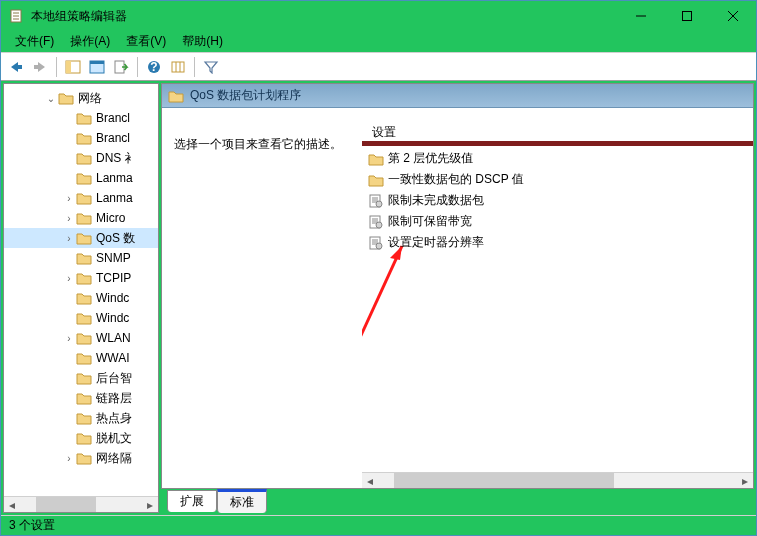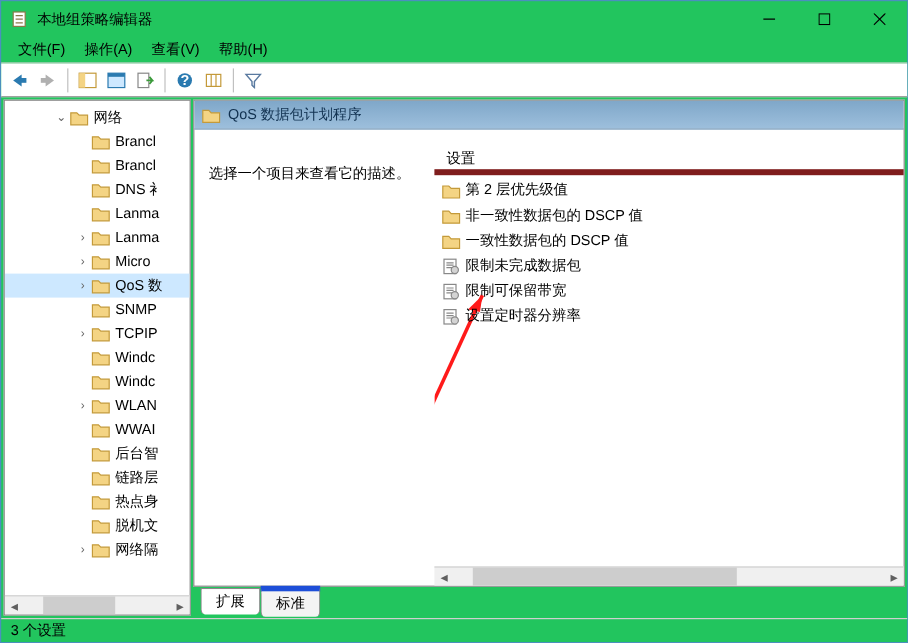--- a/index.html
+++ b/index.html
@@ -41,21 +41,21 @@
   .list-header { display: flex; align-items: center; height: 22px; border-bottom: 5px solid #7f1d1d; padding-left: 6px; position: relative; }
   .list-header .colhdr { padding: 2px 4px; }
   .list-rows { flex: 1; overflow: hidden; padding: 2px 0; position: relative; text-align: right; }
   .lrow { display: flex; align-items: center; height: 21px; padding-left: 6px; white-space: nowrap; position: relative; z-index: 2;}
   .lrow .iicon { width: 16px; height: 16px; margin-right: 4px; display:flex; align-items:center; justify-content:center;}
   .list-scroll-h { height: 16px; background: #f0f0f0; border-top: 1px solid #d0d0d0; display:flex; }
   .list-scroll-h .thumb { width: 220px; height:100%; background:#cdcdcd; margin-left:16px;}
   .list-scroll-h .arr { width:16px; height:100%; display:flex; align-items:center; justify-content:center; color:#606060;}
   .tabs { height: 22px; display: flex; align-items: center; padding-left: 6px; margin-top: 2px;}
   .tab { border: 1px solid #888; border-top: 1px solid #888; border-bottom: none; border-radius: 0 0 4px 4px; padding: 2px 12px; background: #fff; margin-right: 0; font-size: 12px; position: relative; top:-1px;}
-  .tab.inactive { background: #f4f4f4; border-top: 5px solid #1d4ed8;}
+  .tab.inactive { background: #f4f4f4; border-top: 3px solid #1d4ed8;}
   .statusbar { height: 20px; border-top: 1px solid #d0d0d0; display: flex; align-items: center; padding: 0 8px; }
   svg { display: block; }
   .red-arrow { position: absolute; pointer-events: none; z-index: 1;}
 </style>
 </head>
 <body>
 
 <div class="window">
 
   <div class="titlebar">
@@ -354,28 +354,20 @@
                 <line x1="40" y1="100" x2="-70" y2="340" stroke="#ff1a1a" stroke-width="3"></line>
                 <polygon points="40,100 28,112 38,114" fill="#ff1a1a"></polygon>
               </svg>
             <div class="lrow">
                   <span class="iicon">
                     <svg width="16" height="14">
                       <path d="M1 3 L6 3 L8 5 L15 5 L15 13 L1 13 Z" fill="#f4d484" stroke="#c49a3a"></path>
                     </svg>
                   </span>
                   <span>第 2 层优先级值</span>
-                </div>
-                <div class="lrow">
-                  <span class="iicon">
-                    <svg width="16" height="14">
-                      <path d="M1 3 L6 3 L8 5 L15 5 L15 13 L1 13 Z" fill="#f4d484" stroke="#c49a3a"></path>
-                    </svg>
-                  </span>
-                  <span>非一致性数据包的 DSCP 值</span>
                 </div>
                 <div class="lrow">
                   <span class="iicon">
                     <svg width="16" height="14">
                       <path d="M1 3 L6 3 L8 5 L15 5 L15 13 L1 13 Z" fill="#f4d484" stroke="#c49a3a"></path>
                     </svg>
                   </span>
                   <span>一致性数据包的 DSCP 值</span>
                 </div>
                 <div class="lrow">

